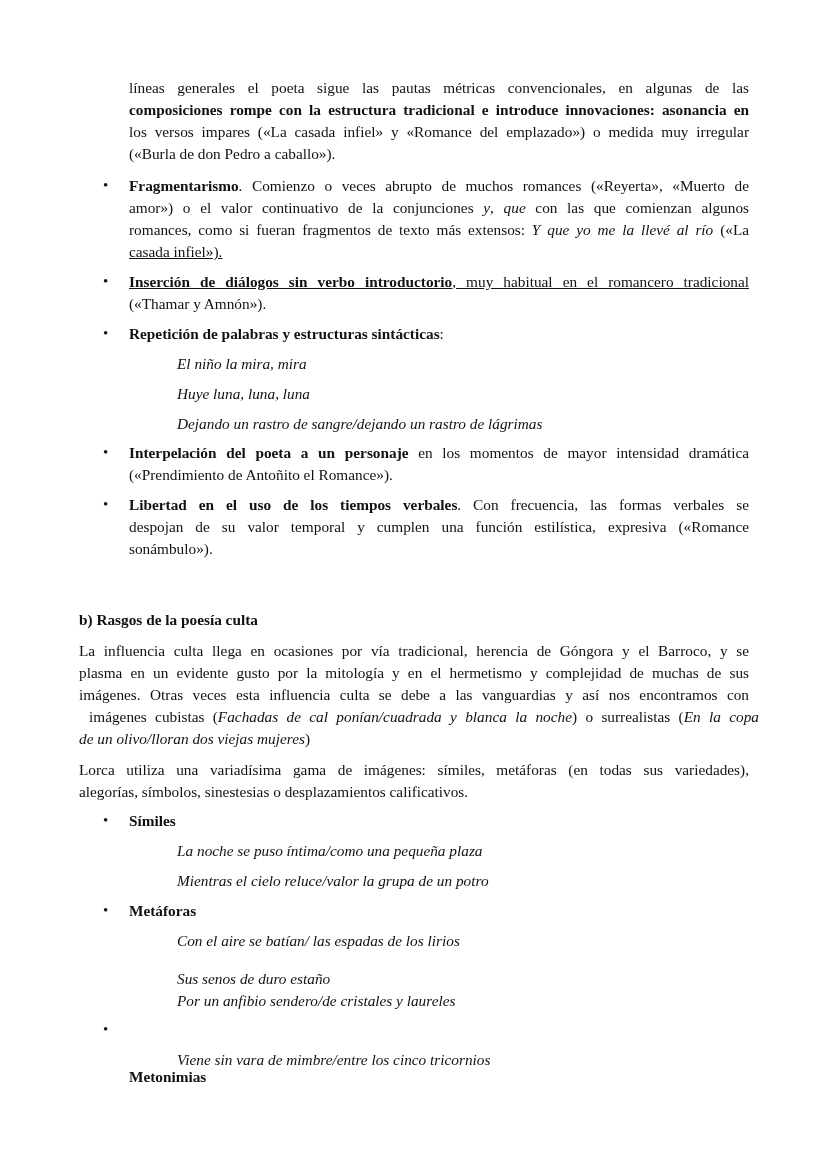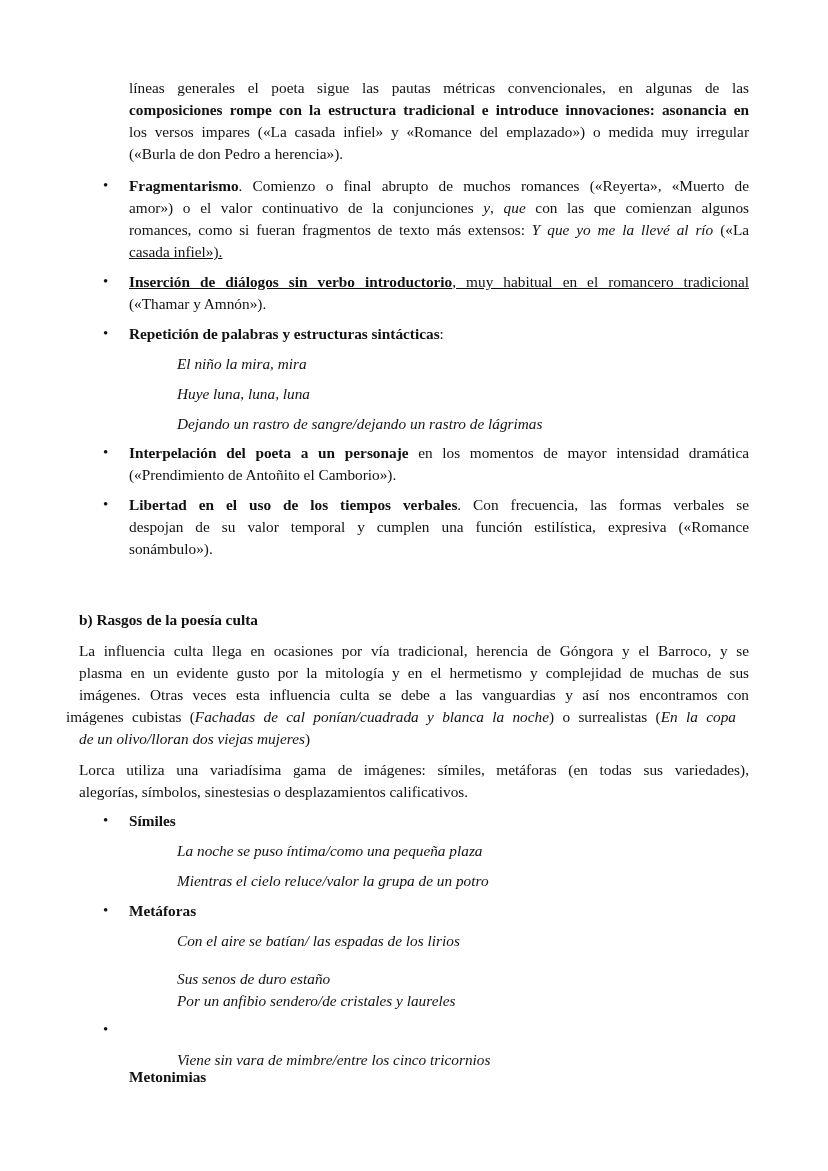--- a/index.html
+++ b/index.html
@@ -17,26 +17,26 @@
   </style>
 </head>
 <body>
 
 <div class="page">
 
   <div>
     <div class="line just" style="left:129px; top:77px; width:620px;">líneas generales el poeta sigue las pautas métricas convencionales, en algunas de las</div>
     <div class="line just" style="left:129px; top:99px; width:620px;font-weight:bold;">composiciones  rompe con la estructura tradicional e introduce  innovaciones: asonancia en</div>
     <div class="line just" style="left:129px; top:121px; width:620px;">los versos impares («La casada infiel» y «Romance del emplazado») o medida muy irregular</div>
-    <div class="line" style="left:129px; top:143px;">(«Burla de don Pedro a herencia»).</div>
+    <div class="line" style="left:129px; top:143px;">(«Burla de don Pedro a caballo»).</div>
   </div>
 
   <div>
     <span class="bullet" style="top:175px;">•</span>
-    <div class="line just" style="left:129px; top:175px; width:620px;"><b>Fragmentarismo</b><span>. Comienzo o final abrupto de muchos romances («Reyerta», «Muerto de</span></div>
+    <div class="line just" style="left:129px; top:175px; width:620px;"><b>Fragmentarismo</b><span>. Comienzo o veces abrupto de muchos romances («Reyerta», «Muerto de</span></div>
     <div class="line just" style="left:129px; top:197px; width:620px;"><span>amor») o el valor continuativo de la conjunciones </span><i>y</i><span>, </span><i>que</i><span> con las que comienzan algunos</span></div>
     <div class="line just" style="left:129px; top:219px; width:620px;"><span>romances, como si fueran fragmentos de texto más extensos: </span><i>Y que yo me la llevé al río</i><span> («La</span></div>
     <div class="line" style="left:129px; top:241px;text-decoration:underline;">casada infiel»).</div>
   </div>
 
   <div>
     <span class="bullet" style="top:271px;">•</span>
     <div class="line just" style="left:129px; top:271px; width:620px;text-decoration:underline;"><b>Inserción de diálogos sin verbo introductorio</b><span>, muy habitual en el romancero tradicional</span></div>
     <div class="line" style="left:129px; top:293px;">(«Thamar y Amnón»).</div>
   </div>
@@ -45,37 +45,37 @@
     <span class="bullet" style="top:323px;">•</span>
     <div class="line" style="left:129px; top:323px;"><b>Repetición de palabras y estructuras sintácticas</b><span>:</span></div>
     <div class="verse" style="top:353px;">El niño la mira, mira</div>
     <div class="verse" style="top:383px;">Huye luna, luna, luna</div>
     <div class="verse" style="top:413px;">Dejando un rastro de sangre/dejando un rastro de lágrimas</div>
   </div>
 
   <div>
     <span class="bullet" style="top:442px;">•</span>
     <div class="line just" style="left:129px; top:442px; width:620px;"><b>Interpelación del poeta a un personaje</b><span> en los momentos de mayor intensidad dramática</span></div>
-    <div class="line" style="left:129px; top:464px;">(«Prendimiento de Antoñito el Camborio»).</div>
+    <div class="line" style="left:129px; top:464px;">(«Prendimiento de Antoñito el Romance»).</div>
   </div>
 
   <div>
     <span class="bullet" style="top:494px;">•</span>
     <div class="line just" style="left:129px; top:494px; width:620px;"><b>Libertad en el uso de los tiempos verbales</b><span>. Con frecuencia, las formas verbales se</span></div>
     <div class="line just" style="left:129px; top:516px; width:620px;">despojan de su valor temporal y cumplen una función estilística, expresiva («Romance</div>
     <div class="line" style="left:129px; top:538px;">sonámbulo»).</div>
   </div>
 
   <div class="line" style="left:79px; top:609px; font-weight:bold;">b) Rasgos de la poesía culta</div>
 
   <div>
     <div class="line just" style="left:79px; top:640px; width:670px;">La influencia culta llega en ocasiones por vía tradicional, herencia de Góngora y el Barroco, y se</div>
     <div class="line just" style="left:79px; top:662px; width:670px;">plasma en un evidente gusto por la mitología y en el hermetismo y complejidad de muchas de sus</div>
     <div class="line just" style="left:79px; top:684px; width:670px;">imágenes. Otras veces esta influencia culta se debe a las vanguardias y así nos encontramos con</div>
-    <div class="line just" style="left:66px; top:706px; width:670px;"><span>imágenes cubistas (</span><i>Fachadas de cal ponían/cuadrada y blanca la noche</i><span>) o surrealistas (</span><i>En la copa</i></div>
+    <div class="line just" style="left:89px; top:706px; width:670px;"><span>imágenes cubistas (</span><i>Fachadas de cal ponían/cuadrada y blanca la noche</i><span>) o surrealistas (</span><i>En la copa</i></div>
     <div class="line" style="left:79px; top:728px;"><i>de un olivo/lloran dos viejas mujeres</i><span>)</span></div>
   </div>
 
   <div>
     <div class="line just" style="left:79px; top:759px; width:670px;">Lorca utiliza una variadísima gama de imágenes: símiles, metáforas (en todas sus variedades),</div>
     <div class="line" style="left:79px; top:781px;">alegorías, símbolos, sinestesias o desplazamientos calificativos.</div>
   </div>
 
   <div>
     <span class="bullet" style="top:810px;">•</span>

